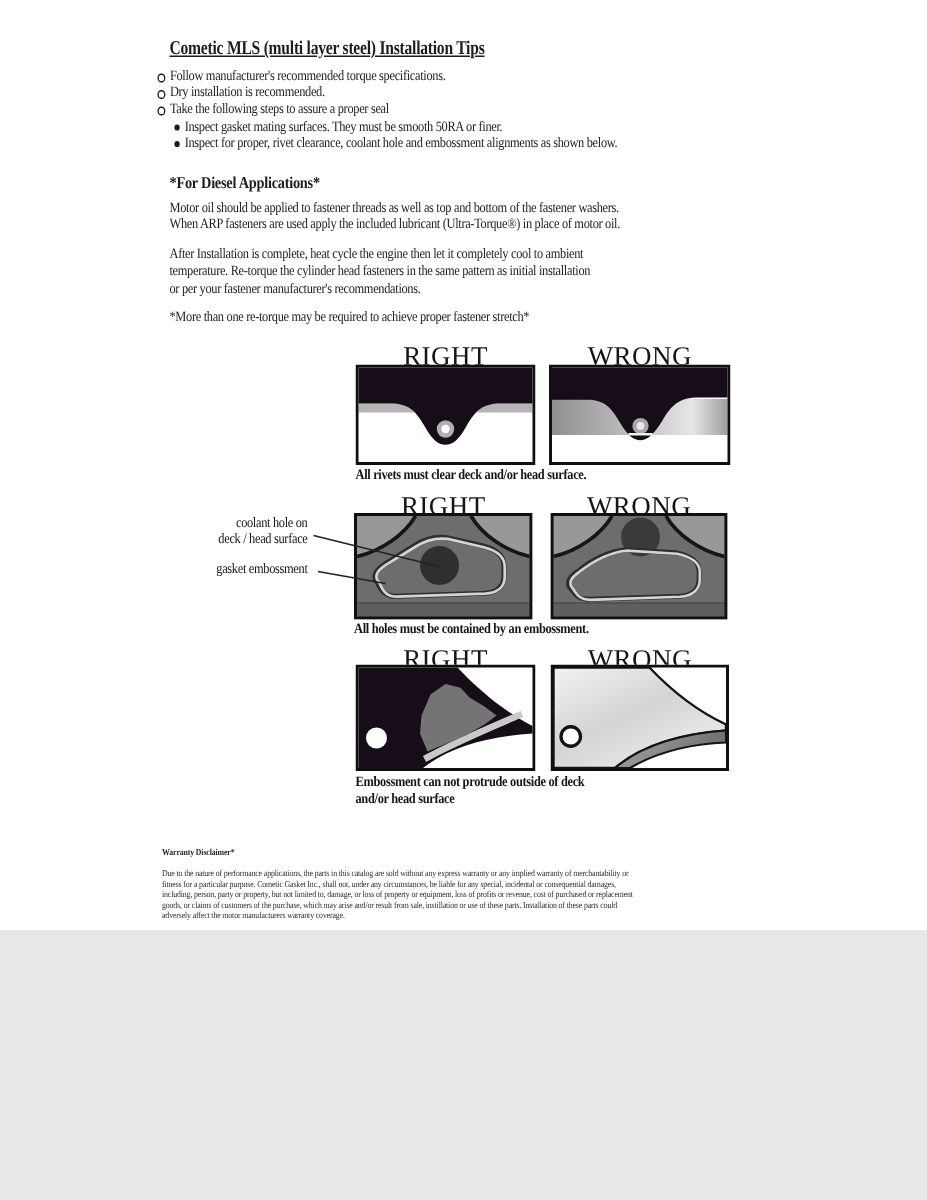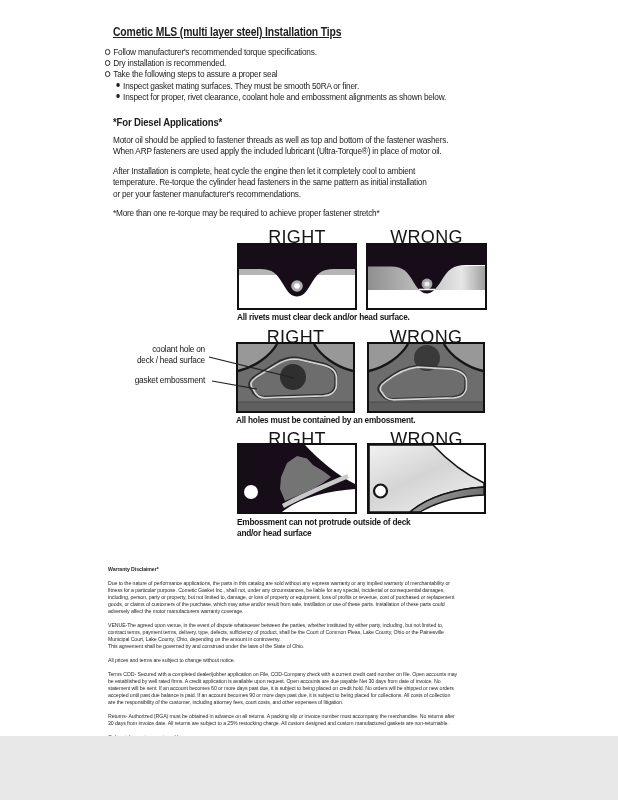--- a/index.html
+++ b/index.html
@@ -1,19 +1,19 @@
 <!DOCTYPE html>
 <html><head>
 <meta charset="utf-8">
 <style>
   html,body { margin:0; padding:0; background:#e8e8e8; }
   .page {
-    position:relative; width:618px; height:736px; margin:0 auto;
+    position:relative; width:618px; height:620px; margin:0 auto;
     background:#ffffff; overflow:hidden;
-    font-family:Liberation Sans, sans-serif; color:#1d1d1d;
+    font-family:Liberation Serif, serif; color:#1d1d1d;
   }
   .abs { position:absolute; }
   .condense { transform:scaleX(0.87); transform-origin:0 0; }
   .condense-r { transform:scaleX(0.87); transform-origin:100% 0; }
 
   .title {
     left:113px; top:24px; margin:0;
     font-size:13px; font-weight:bold; text-decoration:underline;
     letter-spacing:-0.2px; white-space:nowrap;
     transform:scaleX(0.8); transform-origin:0 0;

